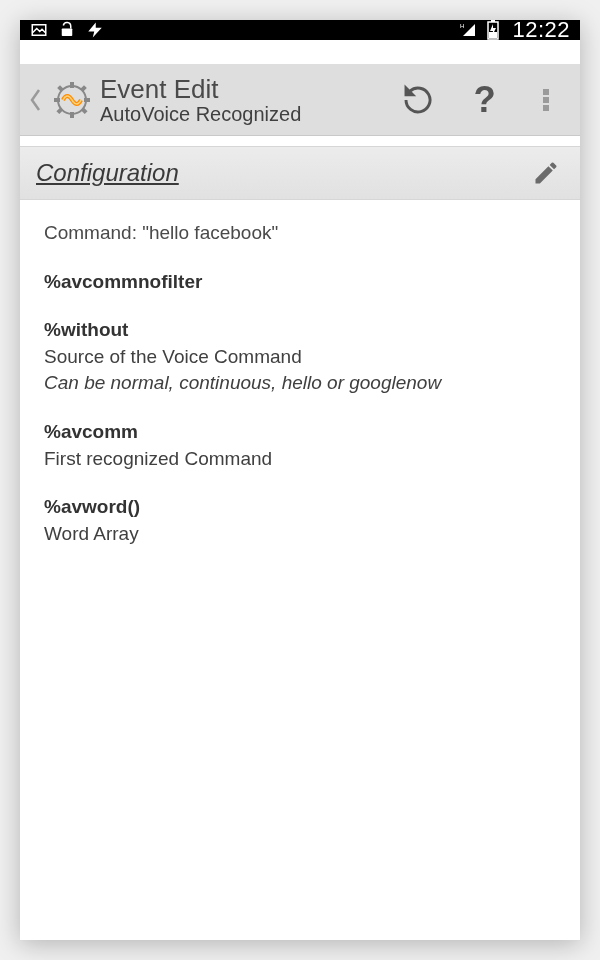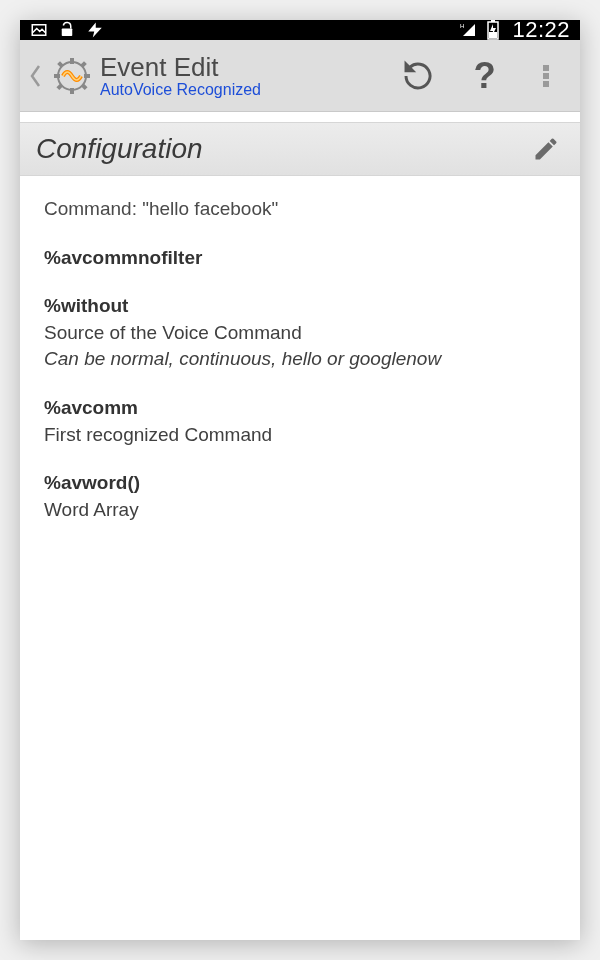--- a/index.html
+++ b/index.html
@@ -52,20 +52,21 @@
     .ico { display: inline-flex; }
     
     .appbar {
       background: #dedede;
       border-bottom: 1px solid #c9c9c9;
       height: 72px;
       display: flex;
       align-items: center;
       padding: 0 8px 0 4px;
       gap: 6px;
+      margin-top: 24px;
     }
     .appbar .back {
       width: 22px;
       height: 40px;
       display: flex;
       align-items: center;
       justify-content: center;
       color: #8a8a8a;
     }
     .appbar .app-icon {
@@ -75,22 +76,22 @@
       align-items: center;
       justify-content: center;
     }
     .appbar .titles { flex: 1; padding-left: 2px; }
     .appbar .title {
       font-size: 26px;
       color: #4a4a4a;
       font-weight: 400;
     }
     .appbar .subtitle {
-      font-size: 16px;
-      color: #1d4ed8;
+      font-size: 20px;
+      color: #404040;
       margin-top: -2px;
     }
     .appbar .actions {
       display: flex;
       align-items: center;
       gap: 28px;
       padding-right: 8px;
     }
     .appbar .act {
       width: 36px;
@@ -107,22 +108,23 @@
       border-top: 1px solid #d6d6d6;
       border-bottom: 1px solid #d6d6d6;
       height: 54px;
       display: flex;
       align-items: center;
       padding: 0 16px;
     }
     .section-header .section-title {
       flex: 1;
       font-style: italic;
-      font-size: 28px;
+      font-size: 24px;
       color: #3a3a3a;
+      text-decoration: underline;
     }
     .section-header .edit {
       width: 36px;
       height: 36px;
       display: flex;
       align-items: center;
       justify-content: center;
       color: #555;
     }
     

